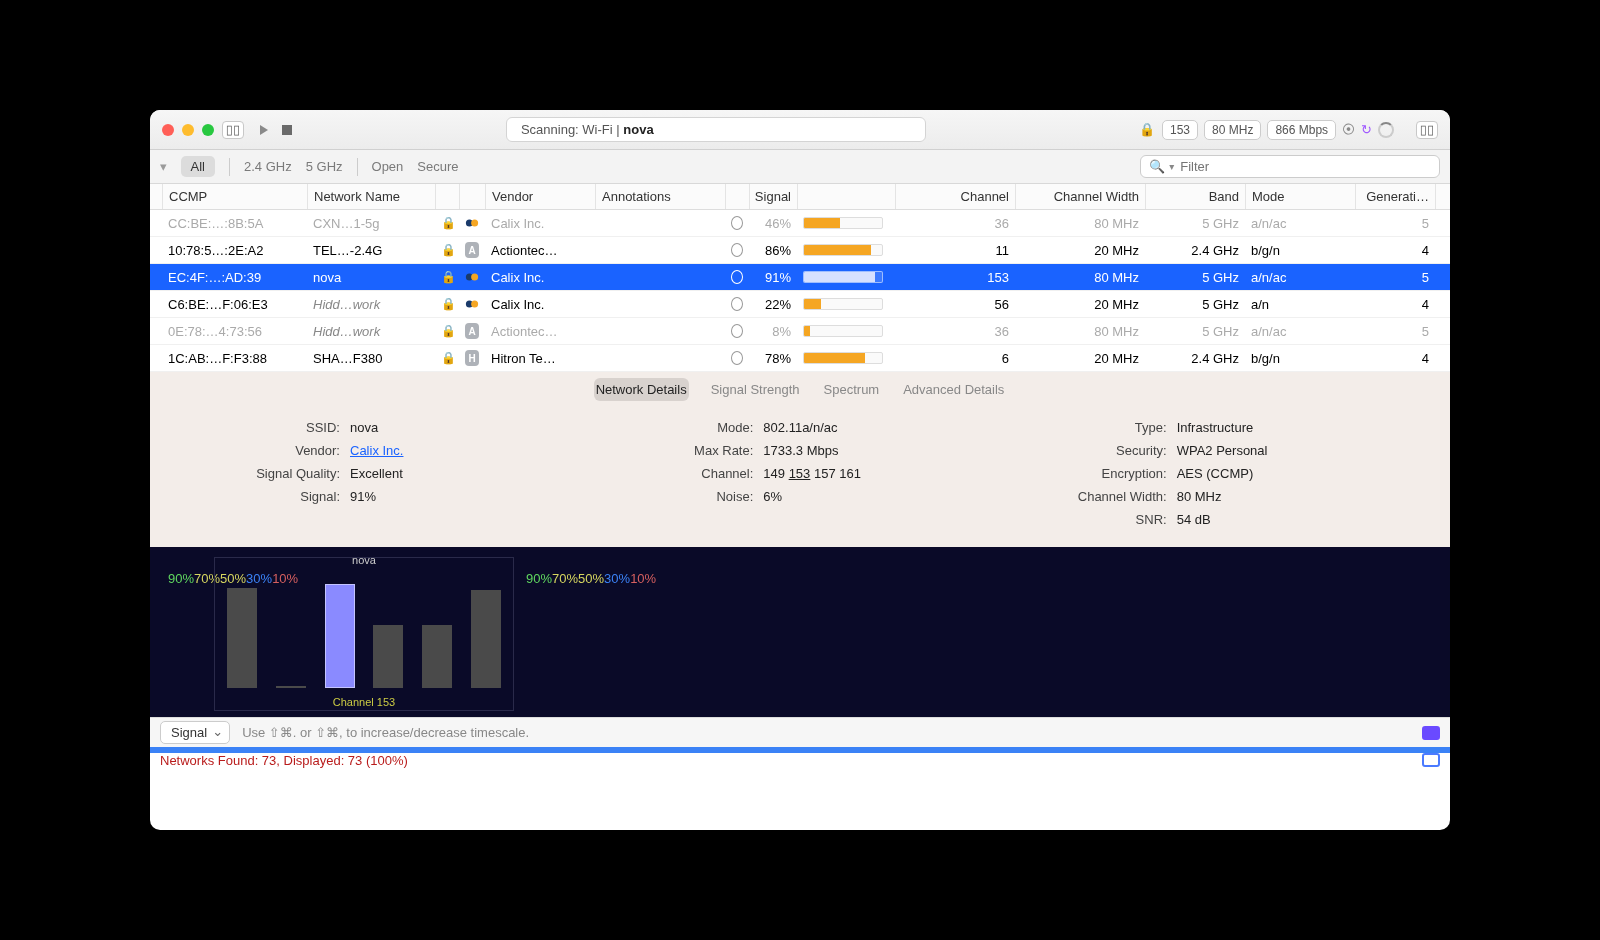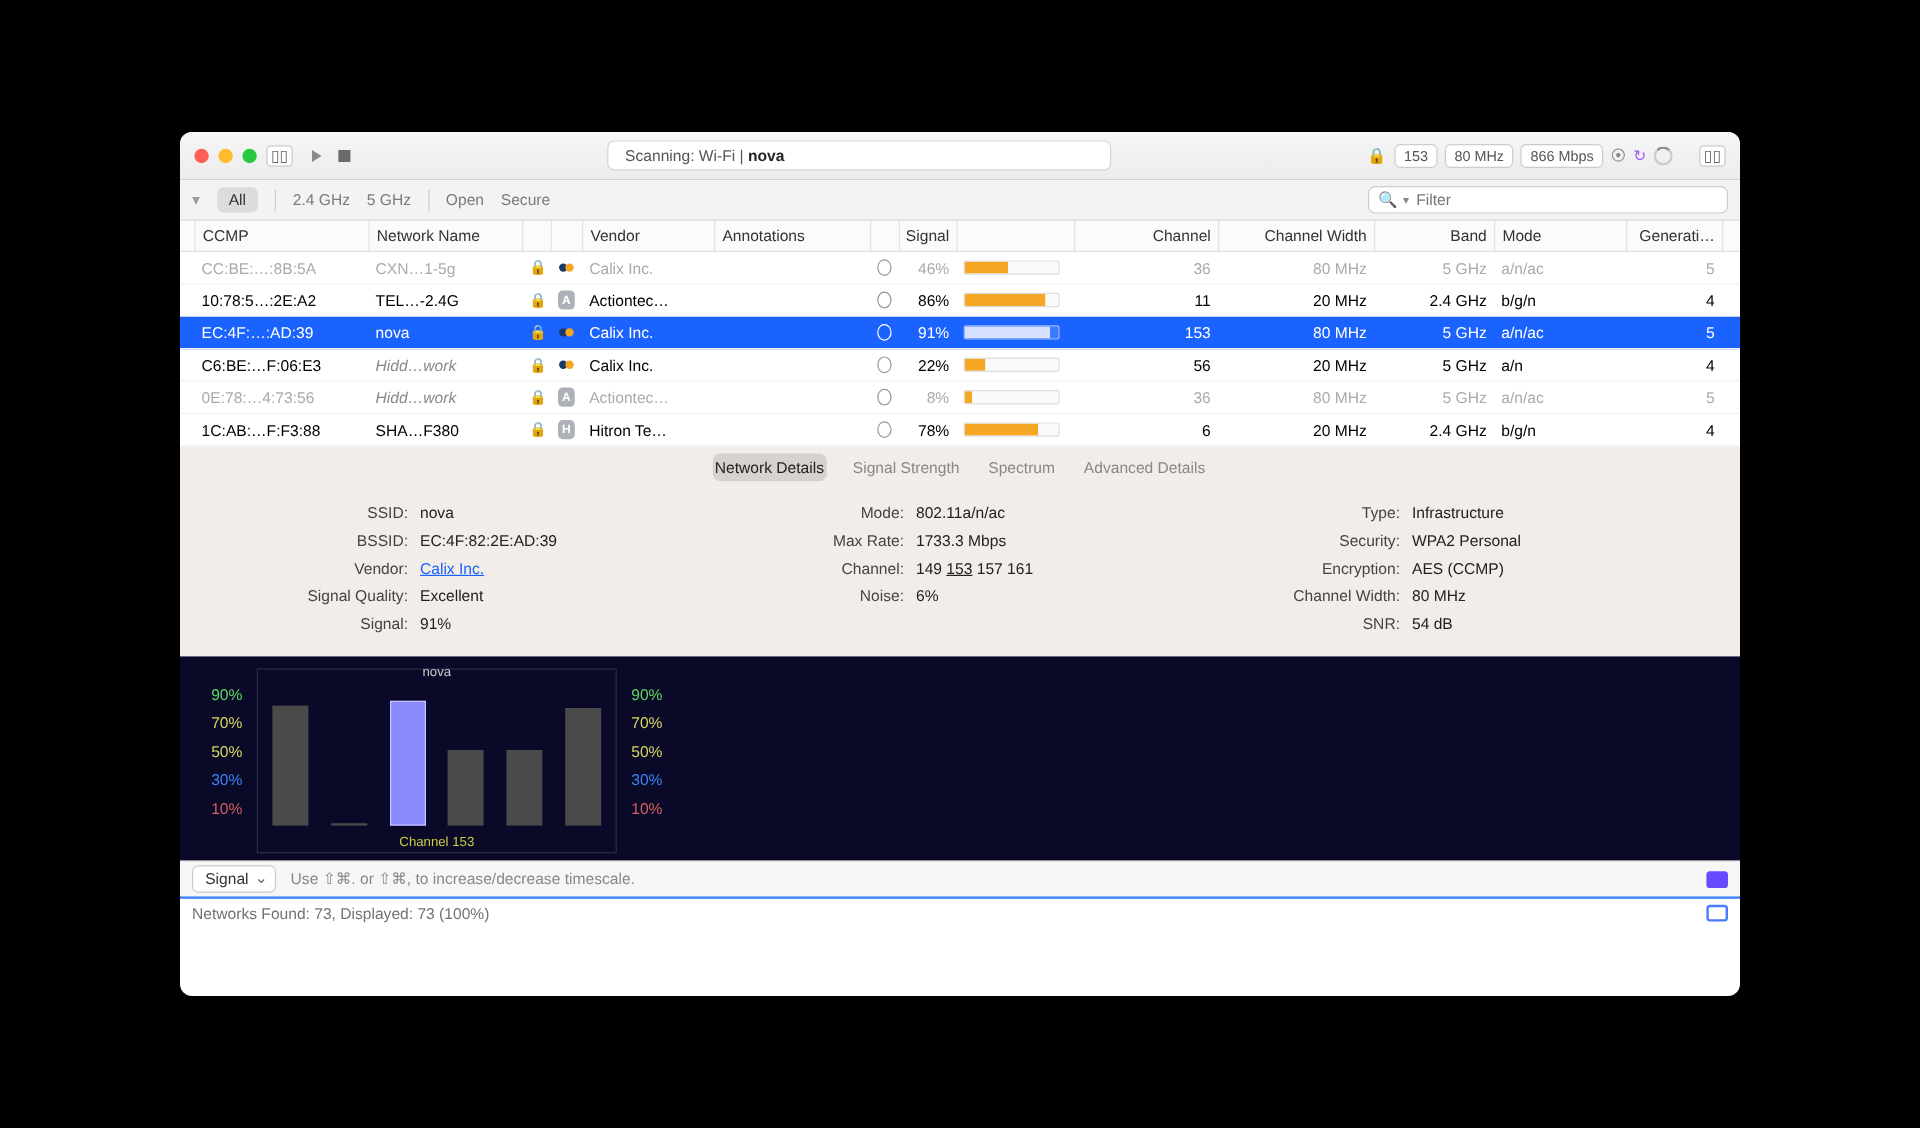--- a/index.html
+++ b/index.html
@@ -52,36 +52,36 @@
 .tabs{height:34px;display:flex;align-items:center;justify-content:center;gap:20px;background:#f3ede9;color:#888}
 .tab{padding:4px 2px;border-radius:6px}
 .tab.active{background:#d8d2ce;color:#222}
 .details{background:#f3ede9;padding:10px 40px 16px;display:flex;gap:20px}
 .dcol{flex:1}
 .drow{display:flex;padding:4px 0}
 .dlab{width:160px;text-align:right;color:#444;padding-right:10px}
 .dval{color:#222}
 .dval a{color:#1a63ff;text-decoration:underline}
 .charts{background:#0a0a28;height:170px;display:flex;padding:10px 18px 6px;gap:12px;position:relative}
-.ylabels{width:34px;display:flex;flex-direction:column;justify-content:space-between;padding:14px 0 30px;font-size:11px;text-align:right}
+.ylabels{width:34px;display:flex;flex-direction:row;padding:14px 0 30px;font-size:11px;text-align:right}
 .yl-90{color:#5fd65f}.yl-70{color:#d6d65f}.yl-50{color:#d6d65f}.yl-30{color:#3b82f6}.yl-10{color:#d65f5f}
 .linechart{flex:1;position:relative;border:1px solid #2a2a4a}
 .linearea{position:absolute;right:0;top:12px;bottom:22px;width:38%;background:rgba(120,120,220,.35);border-top:2px solid #8a8aff}
 .xlabels{position:absolute;bottom:2px;left:0;right:0;display:flex;justify-content:space-between;padding:0 10px;color:#888;font-size:11px}
 .barchart{width:300px;position:relative;border:1px solid #2a2a4a}
 .nova-label{position:absolute;top:-4px;left:0;right:0;text-align:center;color:#ccc;font-size:11px}
 .bars{position:absolute;inset:16px 8px 22px;display:flex;align-items:flex-end;gap:10px;justify-content:space-around}
 .bar{width:30px;background:#4a4a4a}
 .bar.hl{background:#8a8aff;border:1px solid #c4c4ff}
 .chlabel{position:absolute;bottom:2px;left:0;right:0;text-align:center;color:#cccc44;font-size:11px}
 .ylabels.right{text-align:left}
 .footer1{height:30px;background:#f6f6f6;border-top:1px solid #ddd;display:flex;align-items:center;padding:0 10px;gap:12px;color:#888}
 .dropdown{border:1px solid #ccc;border-radius:5px;padding:3px 22px 3px 10px;background:#fff;color:#333;position:relative}
 .dropdown:after{content:"⌄";position:absolute;right:6px;top:2px;color:#666}
-.footer2{height:26px;background:#fff;border-top:2px solid #3b82f6;display:flex;align-items:center;padding:0 10px;color:#737373}
+.footer2{height:26px;background:#fff;border-top:6px solid #3b82f6;display:flex;align-items:flex-start;padding:0 10px;color:#b91c1c}
 .footer-icon{margin-left:auto;width:18px;height:14px;border:2px solid #4a7aff;border-radius:3px}
 svg.calix-icon{width:16px;height:16px}
 </style>
 </head>
 <body>
 
 <div class="window">
 
   <div class="titlebar">
     <div class="traffic">
@@ -348,24 +348,20 @@
     <div class="tab">Advanced Details</div>
   </div>
 
   <div class="details">
     <div class="dcol" id="dcol1">
         <div class="drow">
           <div class="dlab">SSID:</div>
           <div class="dval">nova</div>
         </div>
         <div class="drow">
-          <div class="dlab">BSSID:</div>
-          <div class="dval">EC:4F:82:2E:AD:39</div>
-        </div>
-        <div class="drow">
           <div class="dlab">Vendor:</div>
           <div class="dval"><a href="#">Calix Inc.</a></div>
         </div>
         <div class="drow">
           <div class="dlab">Signal Quality:</div>
           <div class="dval">Excellent</div>
         </div>
         <div class="drow">
           <div class="dlab">Signal:</div>
           <div class="dval">91%</div>

